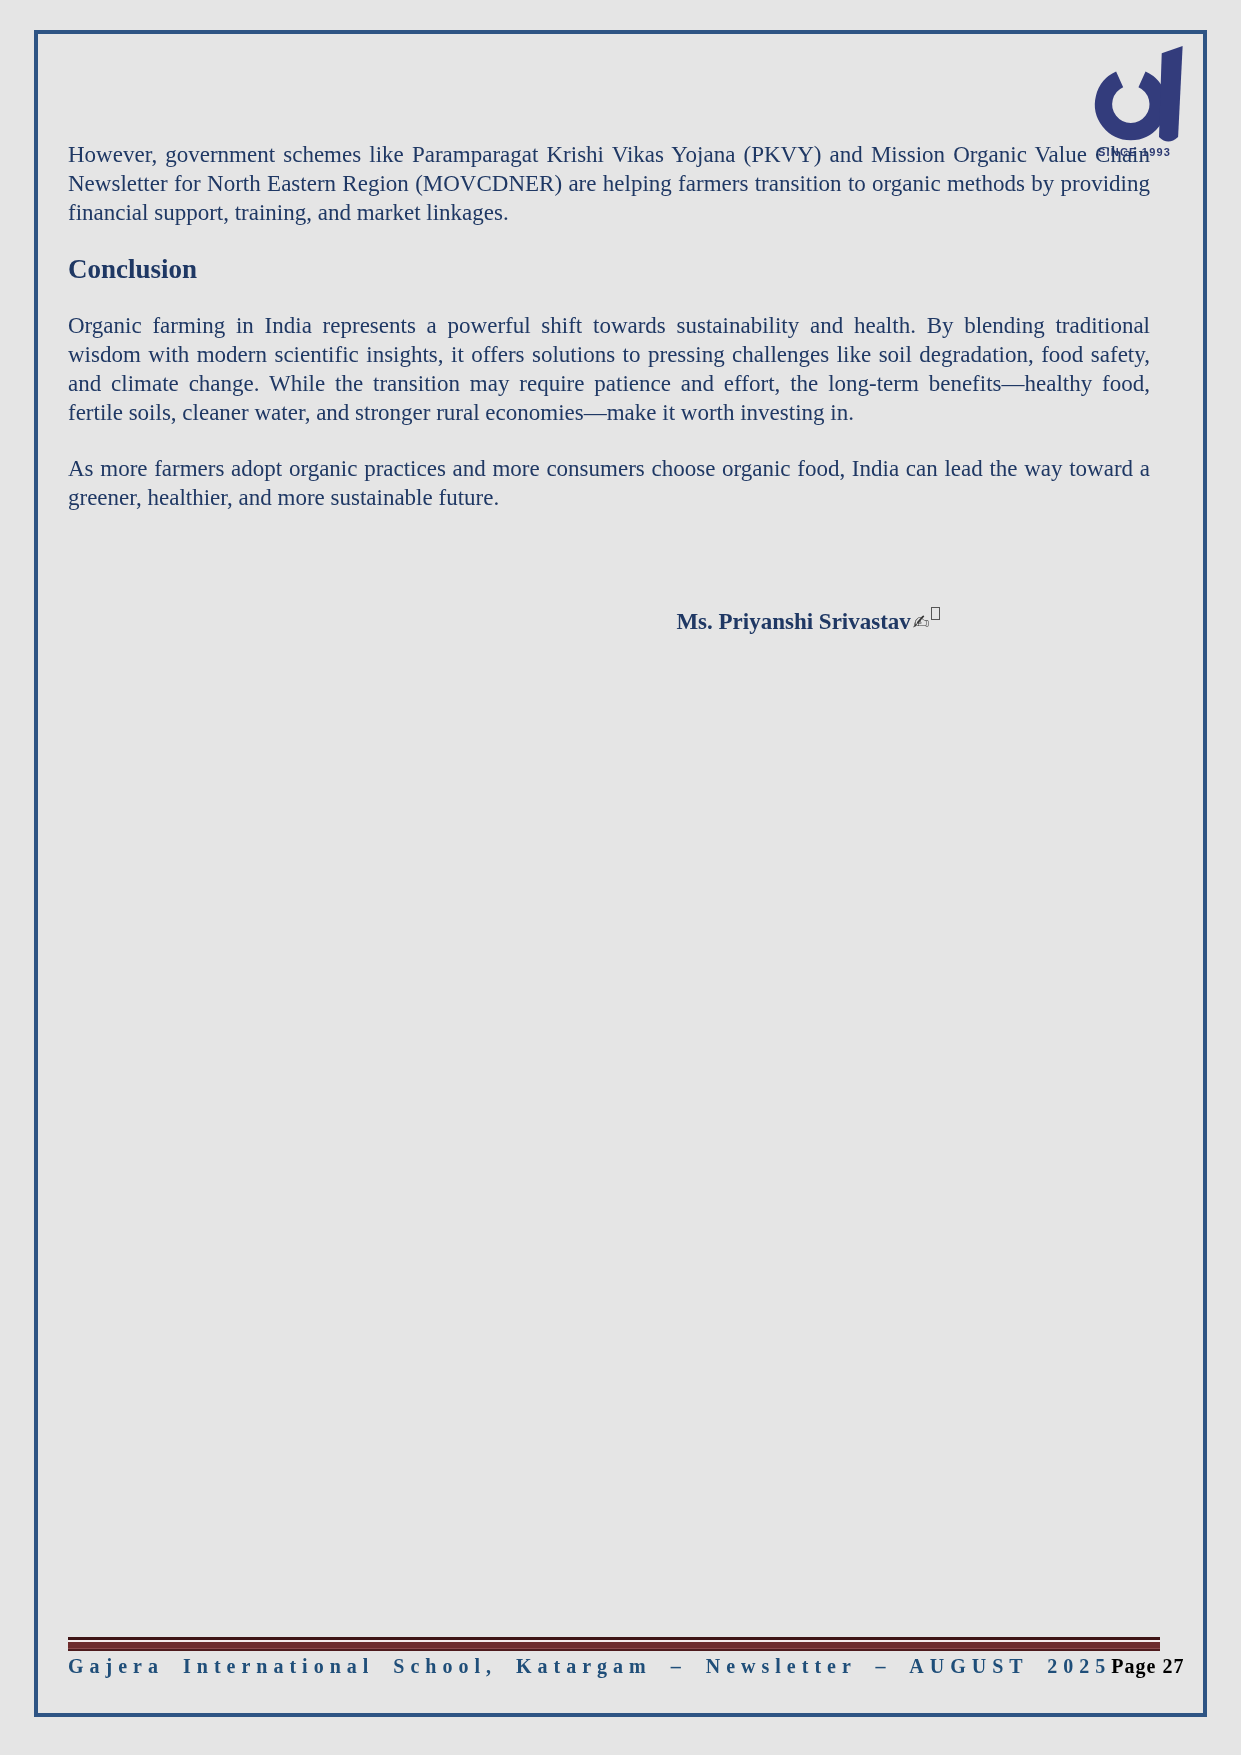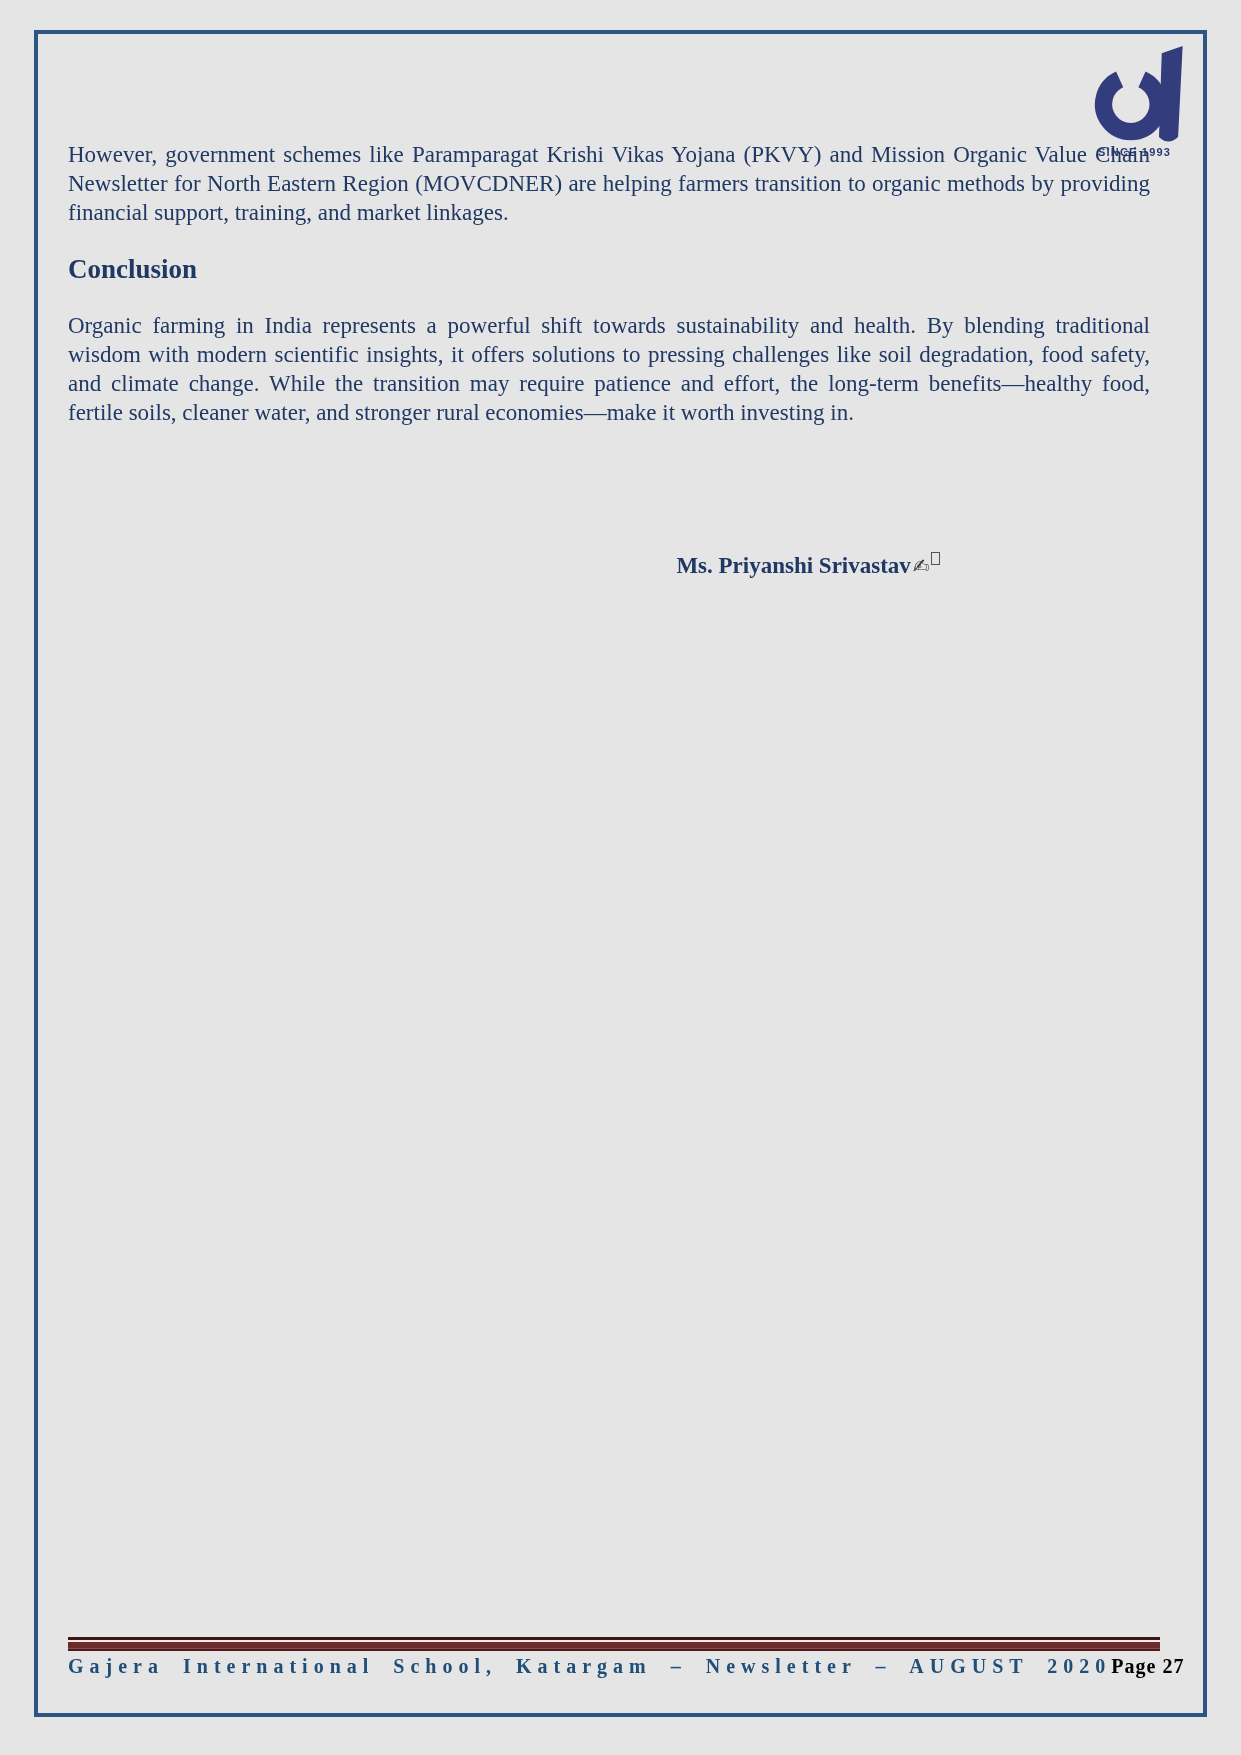--- a/index.html
+++ b/index.html
@@ -48,27 +48,27 @@
     margin: 0 0 28px 0;
     text-align: justify;
   }
   .content h3 {
     margin: 0 0 28px 0;
     font-size: 27px;
     font-weight: bold;
     color: #1F3864;
   }
   .signature {
-    margin-top: 115px;
+    margin-top: 90px;
     margin-left: 525px;
     width: 430px;
     text-align: center;
     font-weight: bold;
     font-size: 23px;
-    line-height: 48px;
+    line-height: 38px;
     color: #1F3864;
   }
   .sig-name-line { white-space: nowrap; }
   .pen-icon {
     font-family: "DejaVu Sans", sans-serif;
     font-size: 20px;
     font-weight: normal;
     color: #333333;
     margin-left: 2px;
   }
@@ -124,34 +124,35 @@
         <path d="M 76 8 L 99 0 L 94 100 Q 83 110 73 100 Z" fill="#333C7C"></path>
       </svg>
     </span>
     <span class="since-label">SINCE 1993</span>
   </div>
 
   <div class="content">
     <p>However, government schemes like Paramparagat Krishi Vikas Yojana (PKVY) and Mission Organic Value Chain Newsletter for North Eastern Region (MOVCDNER) are helping farmers transition to organic methods by providing financial support, training, and market linkages.</p>
     <h3>Conclusion</h3>
     <p>Organic farming in India represents a powerful shift towards sustainability and health. By blending traditional wisdom with modern scientific insights, it offers solutions to pressing challenges like soil degradation, food safety, and climate change. While the transition may require patience and effort, the long-term benefits—healthy food, fertile soils, cleaner water, and stronger rural economies—make it worth investing in.</p>
+    <p>As more farmers adopt organic practices and more consumers choose organic food, India can lead the way toward a greener, healthier, and more sustainable future.</p>
 
     <div class="signature">
       <div class="sig-name-line">
         <span>Ms. Priyanshi Srivastav</span><span class="pen-icon">✍</span><span class="missing-glyph-box"></span>
       </div>
     </div>
   </div>
 
   <div class="footer">
     <div class="divider">
       <div class="d-thin-top"></div>
       <div class="d-light1"></div>
       <div class="d-thick"></div>
       <div class="d-thin-bot"></div>
     </div>
     <div class="footer-row">
-      <span class="footer-school">Gajera International School, Katargam – Newsletter – AUGUST 2020</span>
+      <span class="footer-school">Gajera International School, Katargam – Newsletter – AUGUST 2025</span>
       <span class="footer-page">Page 27</span>
     </div>
   </div>
 
 </div>
 
 </body></html>

